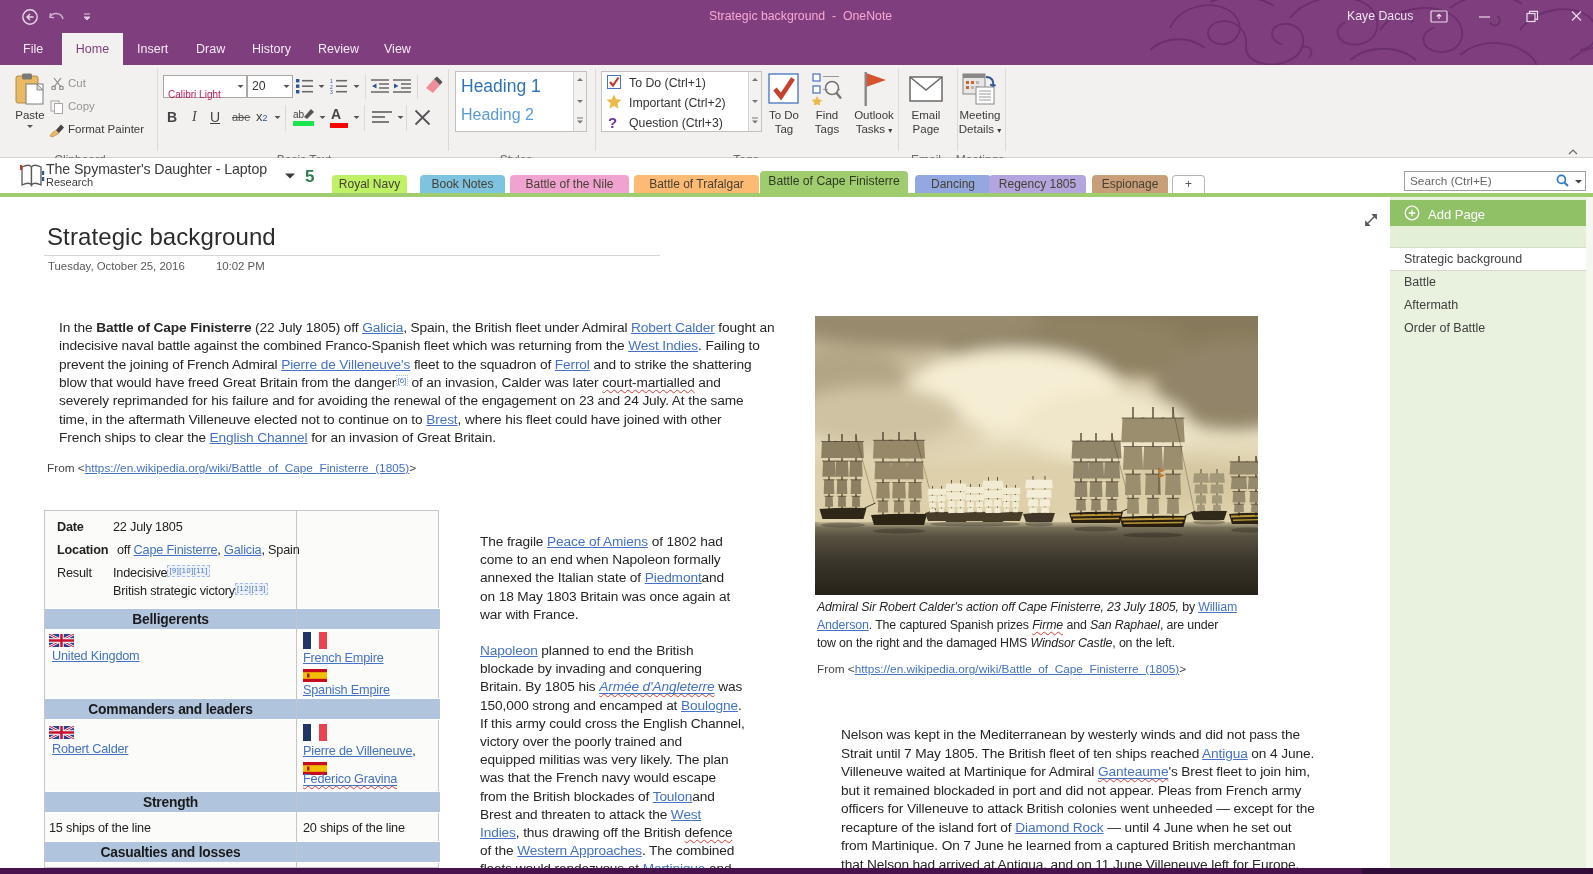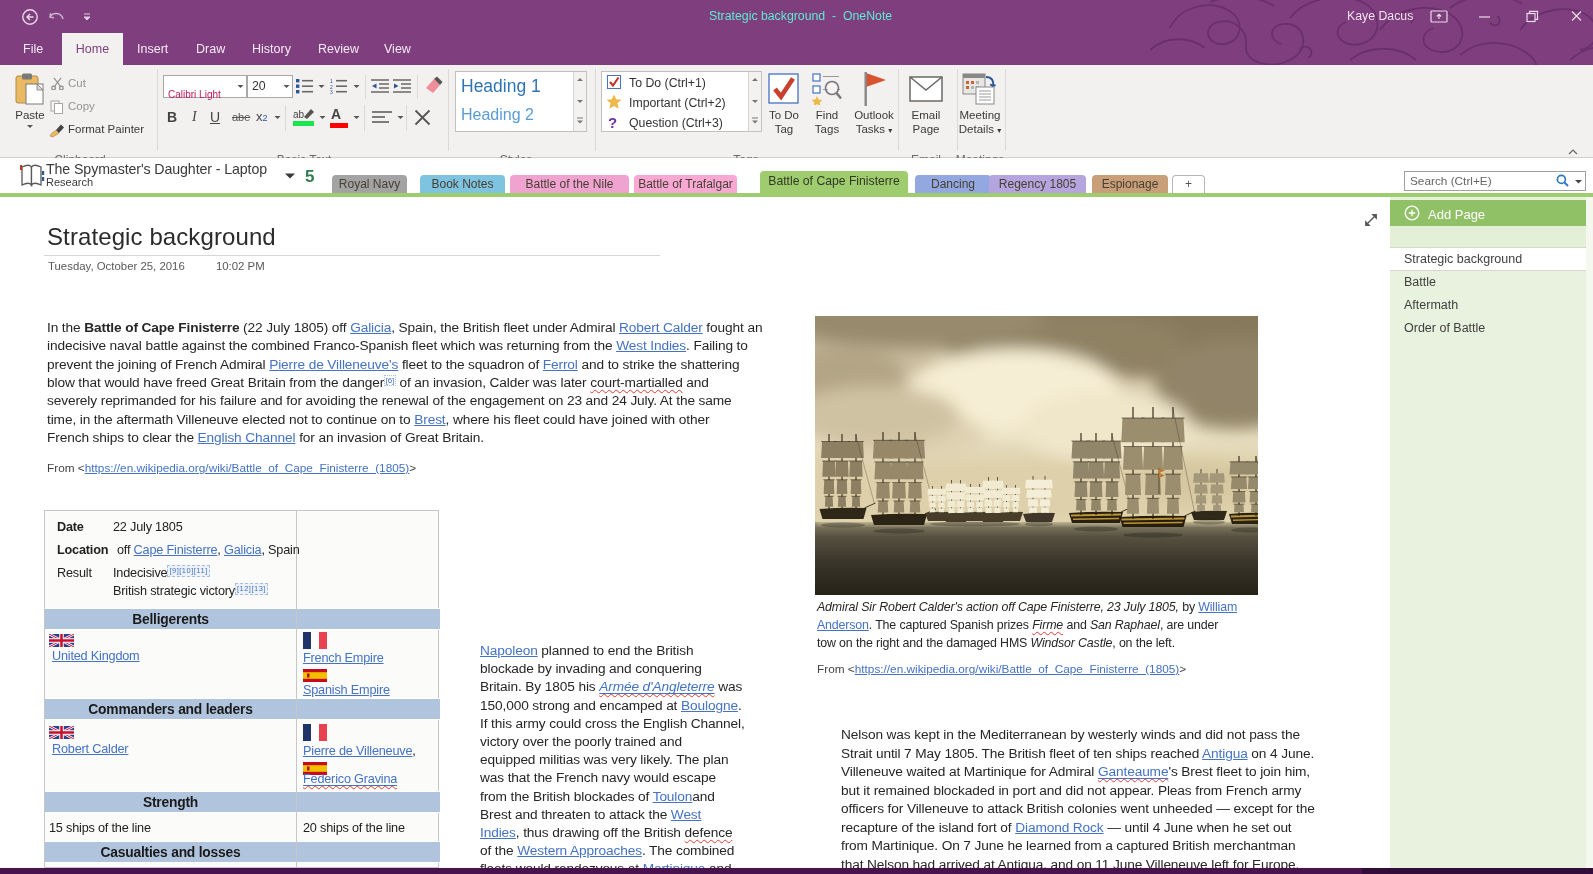--- a/index.html
+++ b/index.html
@@ -53,21 +53,21 @@
    <path d="M255,18 a4,4 0 1,1 6,5"></path>
   </g>
     </svg>
 
  <svg class="abs" style="left:22px;top:9px" width="70" height="16" viewBox="0 0 70 16">
   <circle cx="8" cy="8" r="7.2" fill="none" stroke="#e8d8e8" stroke-width="1.4"></circle>
   <path d="M11.5,8 L5.5,8 M8,5 L5,8 L8,11" stroke="#e8d8e8" stroke-width="1.4" fill="none"></path>
   <path d="M41,10 C39.5,3.5 31,2.5 28,8 M28.6,4.2 L28,8.2 L32,8.8" stroke="#cdb3cd" stroke-width="1.5" fill="none"></path>
   <path d="M62,5 h6 M62,8 l3,3 l3,-3 z" stroke="#e0cce0" stroke-width="1" fill="#e0cce0"></path>
  </svg>
- <div class="t" style="left:709px;top:9px;font-size:12.3px;color:#5eead4">Strategic background&nbsp;&nbsp;-&nbsp;&nbsp;OneNote</div>
+ <div class="t" style="left:709px;top:9px;font-size:12.3px;color:#f9a8d4">Strategic background&nbsp;&nbsp;-&nbsp;&nbsp;OneNote</div>
  <div class="t" style="left:1347px;top:9px;font-size:12.3px;color:#f0e4f0">Kaye Dacus</div>
  <svg class="abs" style="left:1430px;top:9px" width="160" height="15" viewBox="0 0 160 15">
   <g stroke="#e8dce8" fill="none" stroke-width="1.2">
    <rect x="1" y="2" width="16" height="11" rx="1"></rect>
    <path d="M9,10 L9,5.5 M6.8,7.5 L9,5.3 L11.2,7.5"></path>
    <path d="M49,8 h11"></path>
    <rect x="97" y="4.5" width="8" height="8"></rect>
    <path d="M99.5,4.5 v-2.2 h8 v8 h-2.3"></path>
    <path d="M142,2.5 l9,9 M151,2.5 l-9,9"></path>
   </g>
@@ -357,41 +357,41 @@
  <svg class="abs" style="left:1556px;top:16px" width="13" height="13" viewBox="0 0 13 13">
   <circle cx="5.4" cy="5.4" r="4" fill="none" stroke="#2b79c2" stroke-width="1.7"></circle>
   <path d="M8.4,8.4 L12,12" stroke="#2b79c2" stroke-width="2"></path>
  </svg>
  <svg class="abs" style="left:1574px;top:21px" width="9" height="6" viewBox="0 0 9 6">
       <path d="M1,1 l3.5,3.5 L8,1 z" fill="#444"></path>
     </svg>
 </div>
 <div id="greenband"></div>
 
-<div class="tab" style="left:332px;width:75px;background:#a3a3a3;line-height:19px">Royal Navy</div>
+<div class="tab" style="left:332px;width:75px;background:#bef264;line-height:19px">Royal Navy</div>
 <div class="tab" style="left:420px;width:85px;background:#7ec3e0;line-height:19px">Book Notes</div>
 <div class="tab" style="left:510px;width:119px;background:#f0a3d0;line-height:19px">Battle of the Nile</div>
-<div class="tab" style="left:634px;width:103px;background:#f9a8d4;line-height:19px">Battle of Trafalgar</div>
+<div class="tab" style="left:634px;width:125px;background:#fdba74;line-height:19px">Battle of Trafalgar</div>
 <div class="tab" style="left:760px;width:148px;background:#9fcc6e;top:171px;height:22px;line-height:21px;font-size:12.2px;color:#303a23">Battle of Cape Finisterre</div>
 <div class="tab" style="left:915px;width:76px;background:#93a7e0;line-height:19px">Dancing</div>
 <div class="tab" style="left:989px;width:97px;background:#b4a5de;line-height:19px">Regency 1805</div>
 <div class="tab" style="left:1092px;width:76px;background:#c89f78;line-height:19px">Espionage</div>
 <div class="tab" style="left:1172px;width:33px;background:#fff;border:1px solid #b8b6b4;border-bottom:none;line-height:17px;color:#555">+</div>
 <div id="canvas">
  <svg class="abs" style="left:1363px;top:15px" width="16" height="16" viewBox="0 0 16 16">
   <g stroke="#5a5856" stroke-width="1.4" fill="#5a5856">
    <path d="M4,12 L12,4" fill="none"></path>
    <path d="M10,2.8 h3.2 v3.2 z"></path>
         <path d="M6,13.2 h-3.2 v-3.2 z"></path>
   </g>
  </svg>
  <div class="t" style="left:47px;top:26px;font-size:24px;color:#2b2b2b;letter-spacing:0.1px">Strategic background</div>
  <div class="abs" style="left:44px;top:58px;width:616px;height:1px;background:#d6d6d6"></div>
  <div class="t" style="left:48px;top:63px;font-size:11.4px;color:#595959">Tuesday, October 25, 2016 <span style="margin-left:28px">10:02 PM</span></div>
- <div class="t bodytext" style="left:47px;top:122px">
+ <div class="t bodytext" style="left:59px;top:122px">
   In the <b>Battle of Cape Finisterre</b> (22 July 1805) off <span class="lnk">Galicia</span>, Spain, the British fleet under Admiral <span class="lnk">Robert Calder</span> fought an<br>
   indecisive naval battle against the combined Franco-Spanish fleet which was returning from the <span class="lnk">West Indies</span>. Failing to<br>
   prevent the joining of French Admiral <span class="lnk">Pierre de Villeneuve's</span> fleet to the squadron of <span class="lnk">Ferrol</span> and to strike the shattering<br>
   blow that would have freed Great Britain from the danger<span class="cite">[6]</span> of an invasion, Calder was later <span class="sp">court-martialled</span> and<br>
   severely reprimanded for his failure and for avoiding the renewal of the engagement on 23 and 24 July. At the same<br>
   time, in the aftermath Villeneuve elected not to continue on to <span class="lnk">Brest</span>, where his fleet could have joined with other<br>
   French ships to clear the <span class="lnk">English Channel</span> for an invasion of Great Britain.
  </div>
  <div class="t" style="left:47px;top:264px;font-size:11.8px;color:#444">From &lt;<span class="lnk">https://en.wikipedia.org/wiki/Battle_of_Cape_Finisterre_(1805)</span>&gt;</div>
 
@@ -445,20 +445,27 @@
         <rect y="3.2" width="24" height="6.6" fill="#f1bf00"></rect>
    <rect x="4" y="4.5" width="2.5" height="4" fill="#ad1519"></rect>
   </svg>
   <div class="t" style="left:258px;top:262px;line-height:13px"><span class="sp" style="text-underline-offset:2px"><span class="lnk">Federico Gravina</span></span></div>
   <div class="band" style="top:280px">Strength<span class="bandr"></span></div>
   <div class="t" style="left:4px;top:310px">15 ships of the line</div>
   <div class="t" style="left:258px;top:310px">20 ships of the line</div>
   <div class="band" style="top:330px">Casualties and losses<span class="bandr"></span></div>
  </div>
 
+ <div class="t bodytext" style="left:480px;top:336px;line-height:18.2px">
+  The fragile <span class="lnk">Peace of Amiens</span> of 1802 had<br>
+  come to an end when Napoleon formally<br>
+  annexed the Italian state of <span class="lnk">Piedmont</span>and<br>
+  on 18 May 1803 Britain was once again at<br>
+  war with France.
+ </div>
  <div class="t bodytext" style="left:480px;top:445px;line-height:18.2px">
   <span class="lnk">Napoleon</span> planned to end the British<br>
   blockade by invading and conquering<br>
   Britain. By 1805 his <span class="sp"><i><span class="lnk">Armée d'Angleterre</span></i></span> was<br>
   150,000 strong and encamped at <span class="lnk">Boulogne</span>.<br>
   If this army could cross the English Channel,<br>
   victory over the poorly trained and<br>
   equipped militias was very likely. The plan<br>
   was that the French navy would escape<br>
   from the British blockades of <span class="lnk">Toulon</span>and<br>

